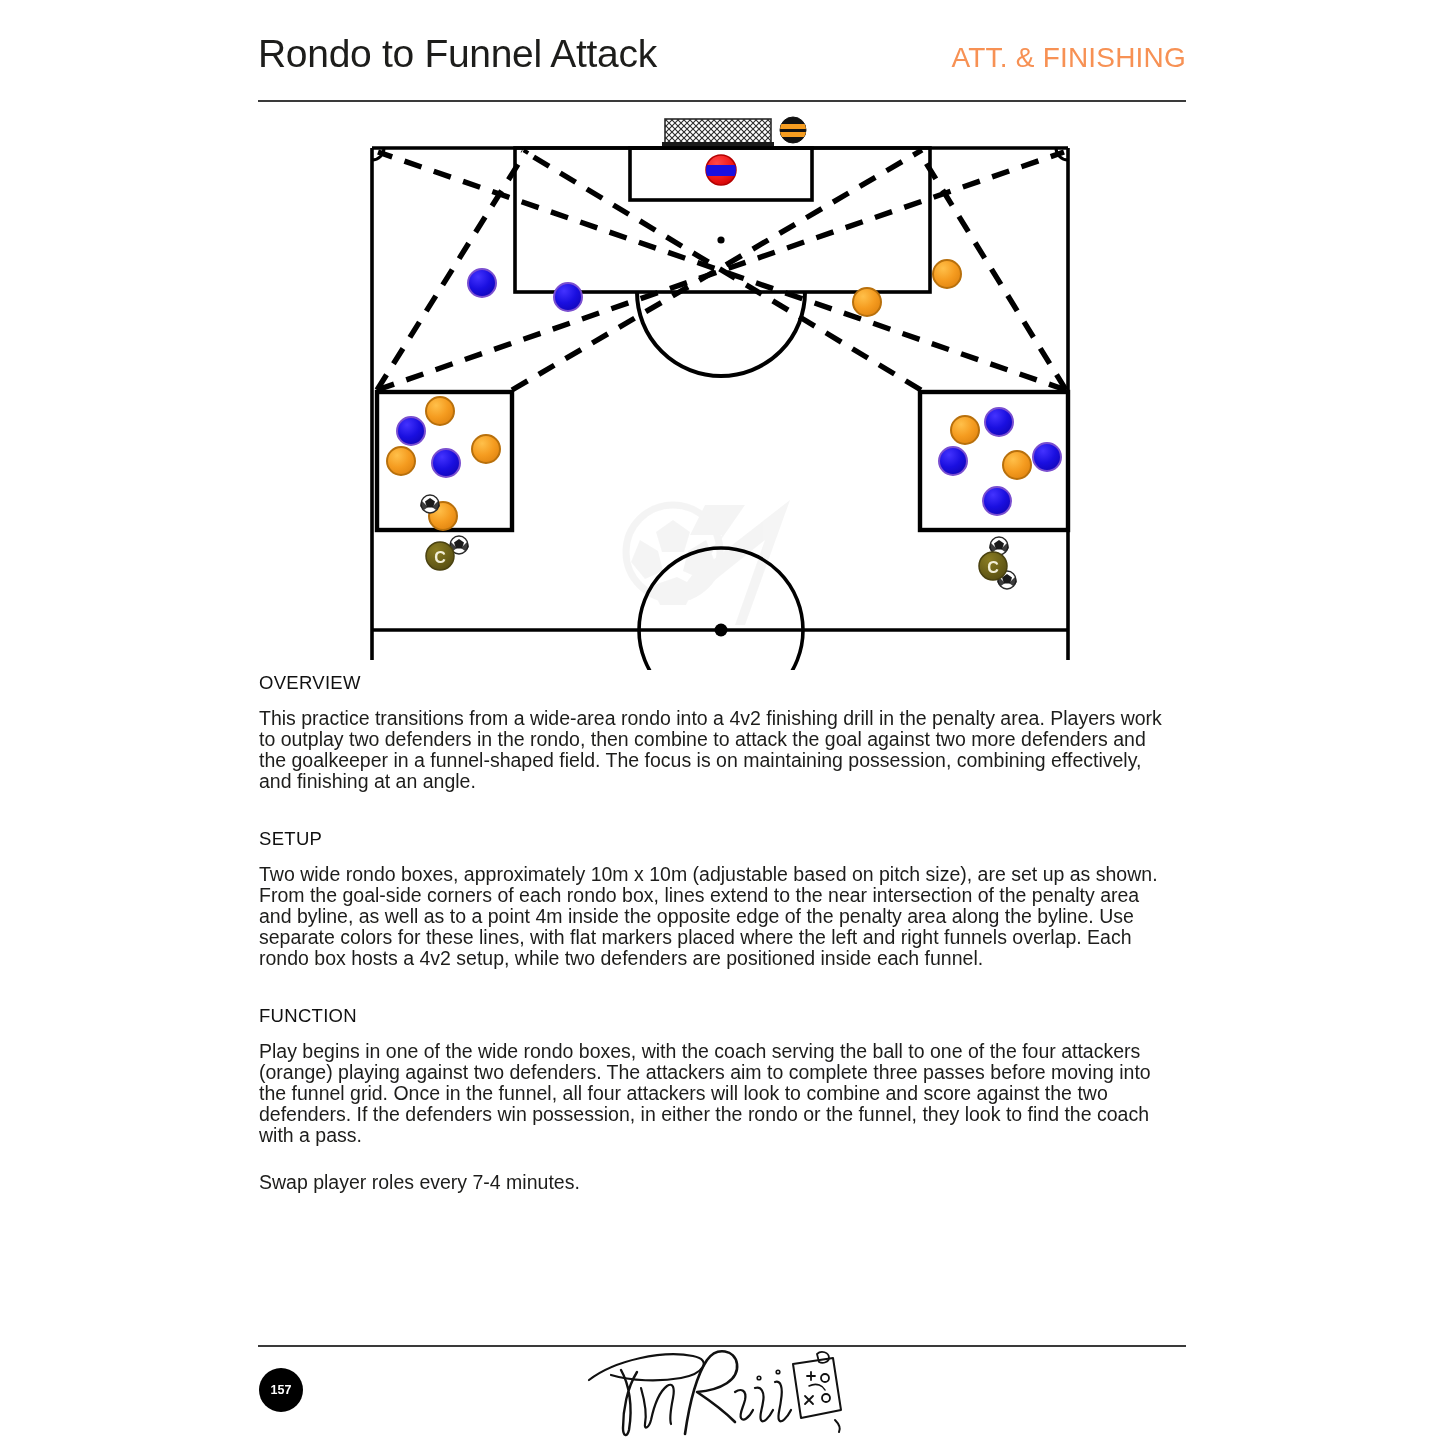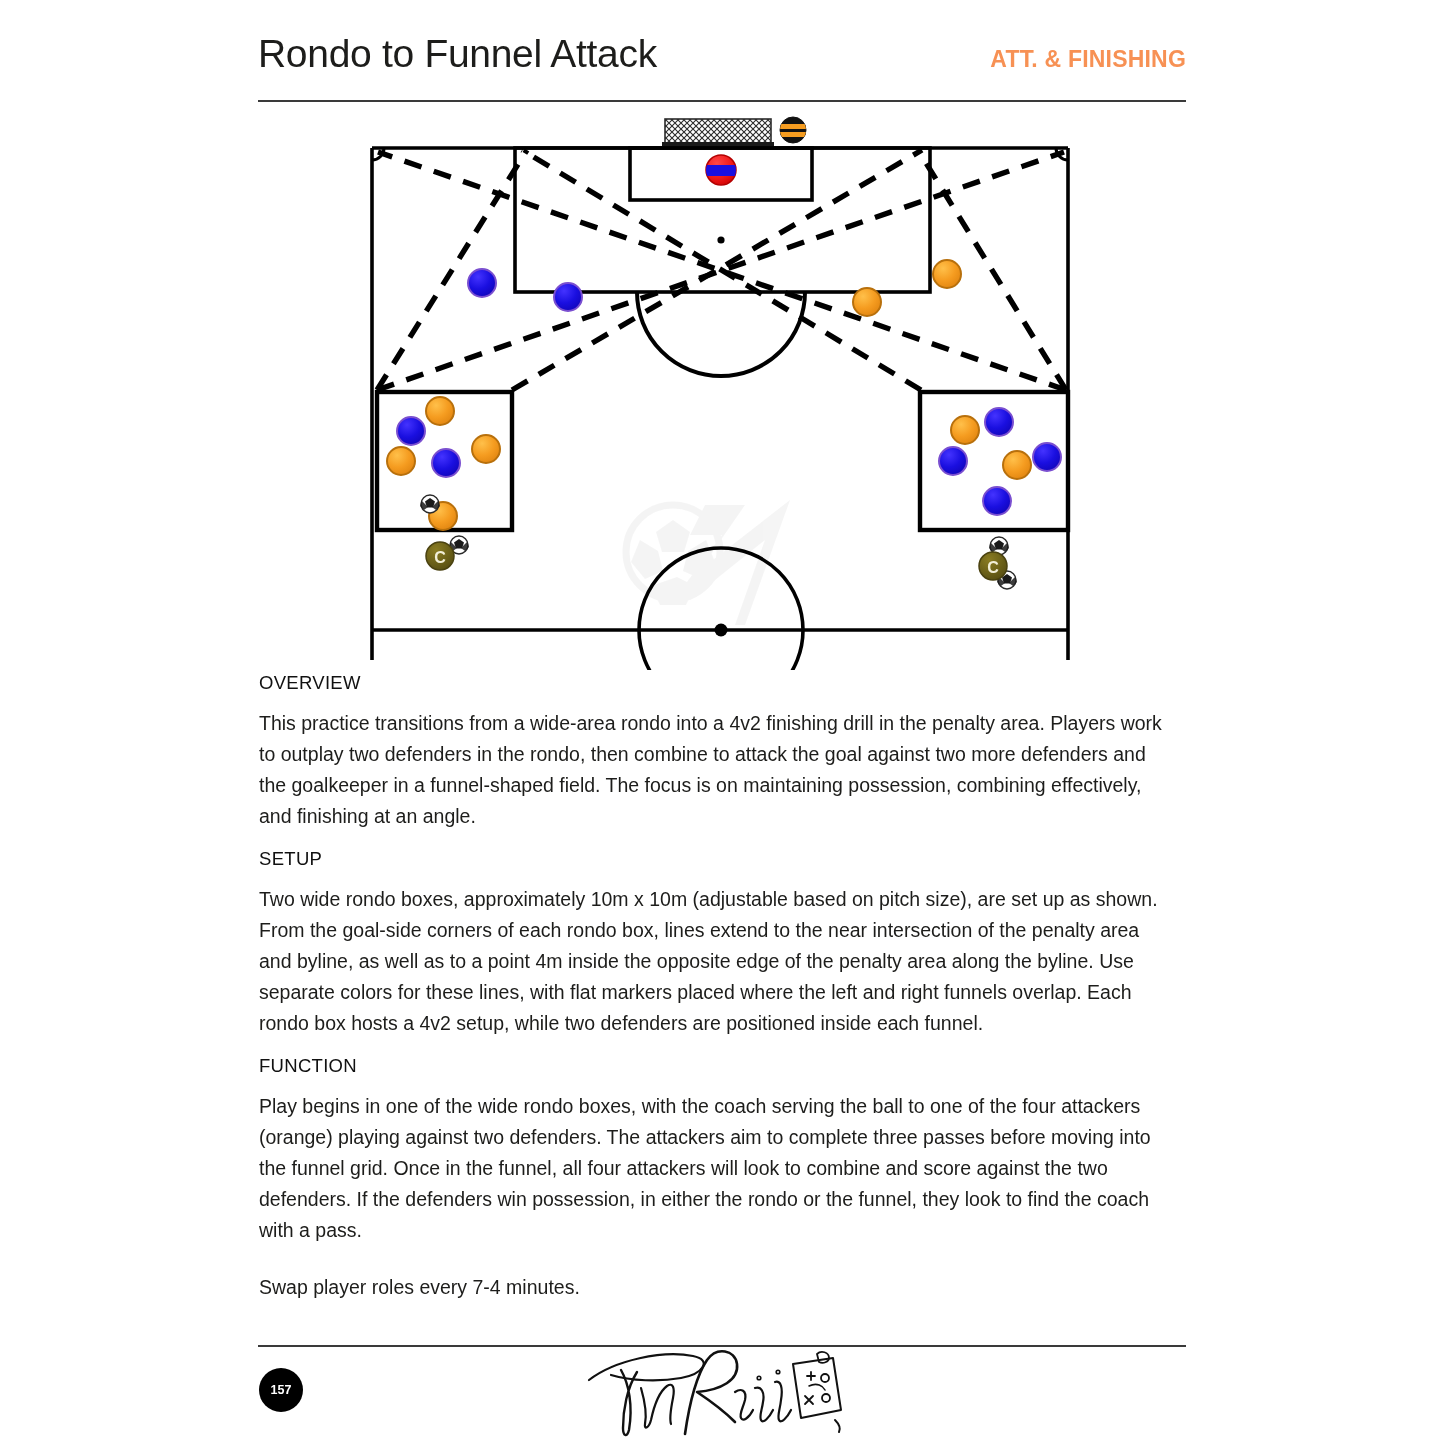--- a/index.html
+++ b/index.html
@@ -34,22 +34,22 @@
     justify-content: space-between;
   }
   .header-title {
     font-size: 39px;
     font-weight: 400;
     letter-spacing: -0.3px;
     color: #1d1d1b;
     white-space: nowrap;
   }
   .header-category {
-    font-size: 23px;
-    font-weight: 700;
+    font-size: 28px;
+    font-weight: 400;
     color: #f79154;
     letter-spacing: 0.2px;
     white-space: nowrap;
   }
   .header-rule {
     position: absolute;
     left: 258px;
     top: 100px;
     width: 928px;
     height: 0;
@@ -70,24 +70,24 @@
     top: 672px;
     width: 915px;
   }
   .section-heading {
     font-size: 18.5px;
     font-weight: normal;
     color: #111111;
     letter-spacing: 0.3px;
     margin: 0 0 14px 0;
   }
-  .section-heading.spaced { margin-top: 16px; }
+  .section-heading.spaced { margin-top: 36px; }
   .body-text {
     font-size: 19.5px;
-    line-height: 31px;
+    line-height: 21px;
     color: #1d1d1b;
     margin: 0 0 0 0;
     font-weight: 400;
   }
   .body-text.gap { margin-top: 26px; }
   
   .footer-rule {
     position: absolute;
     left: 258px;
     top: 1345px;

